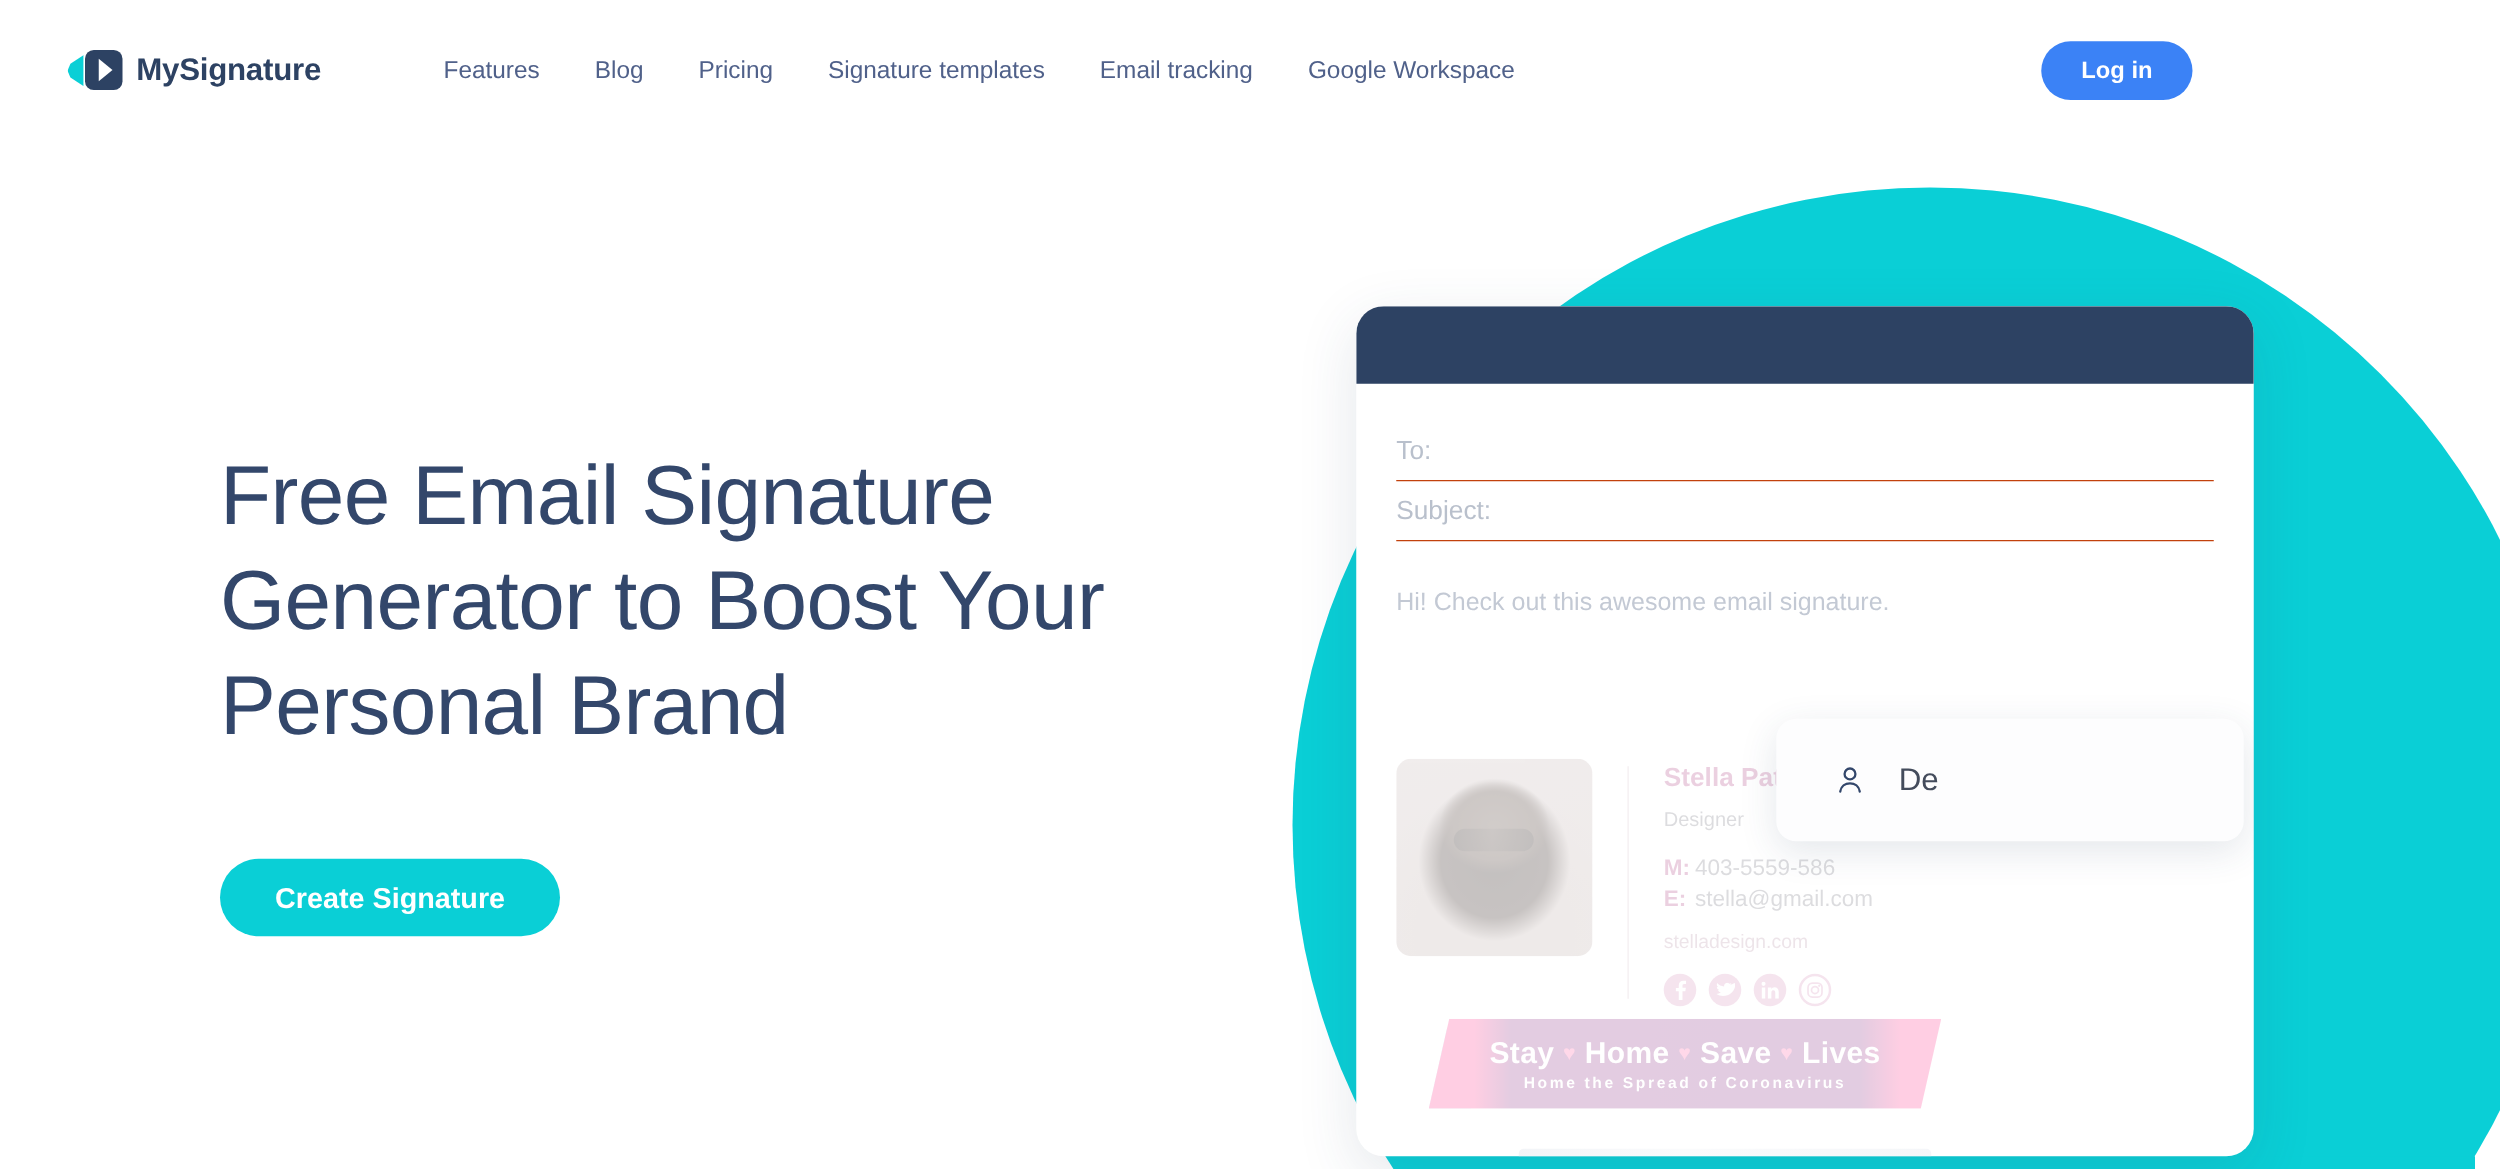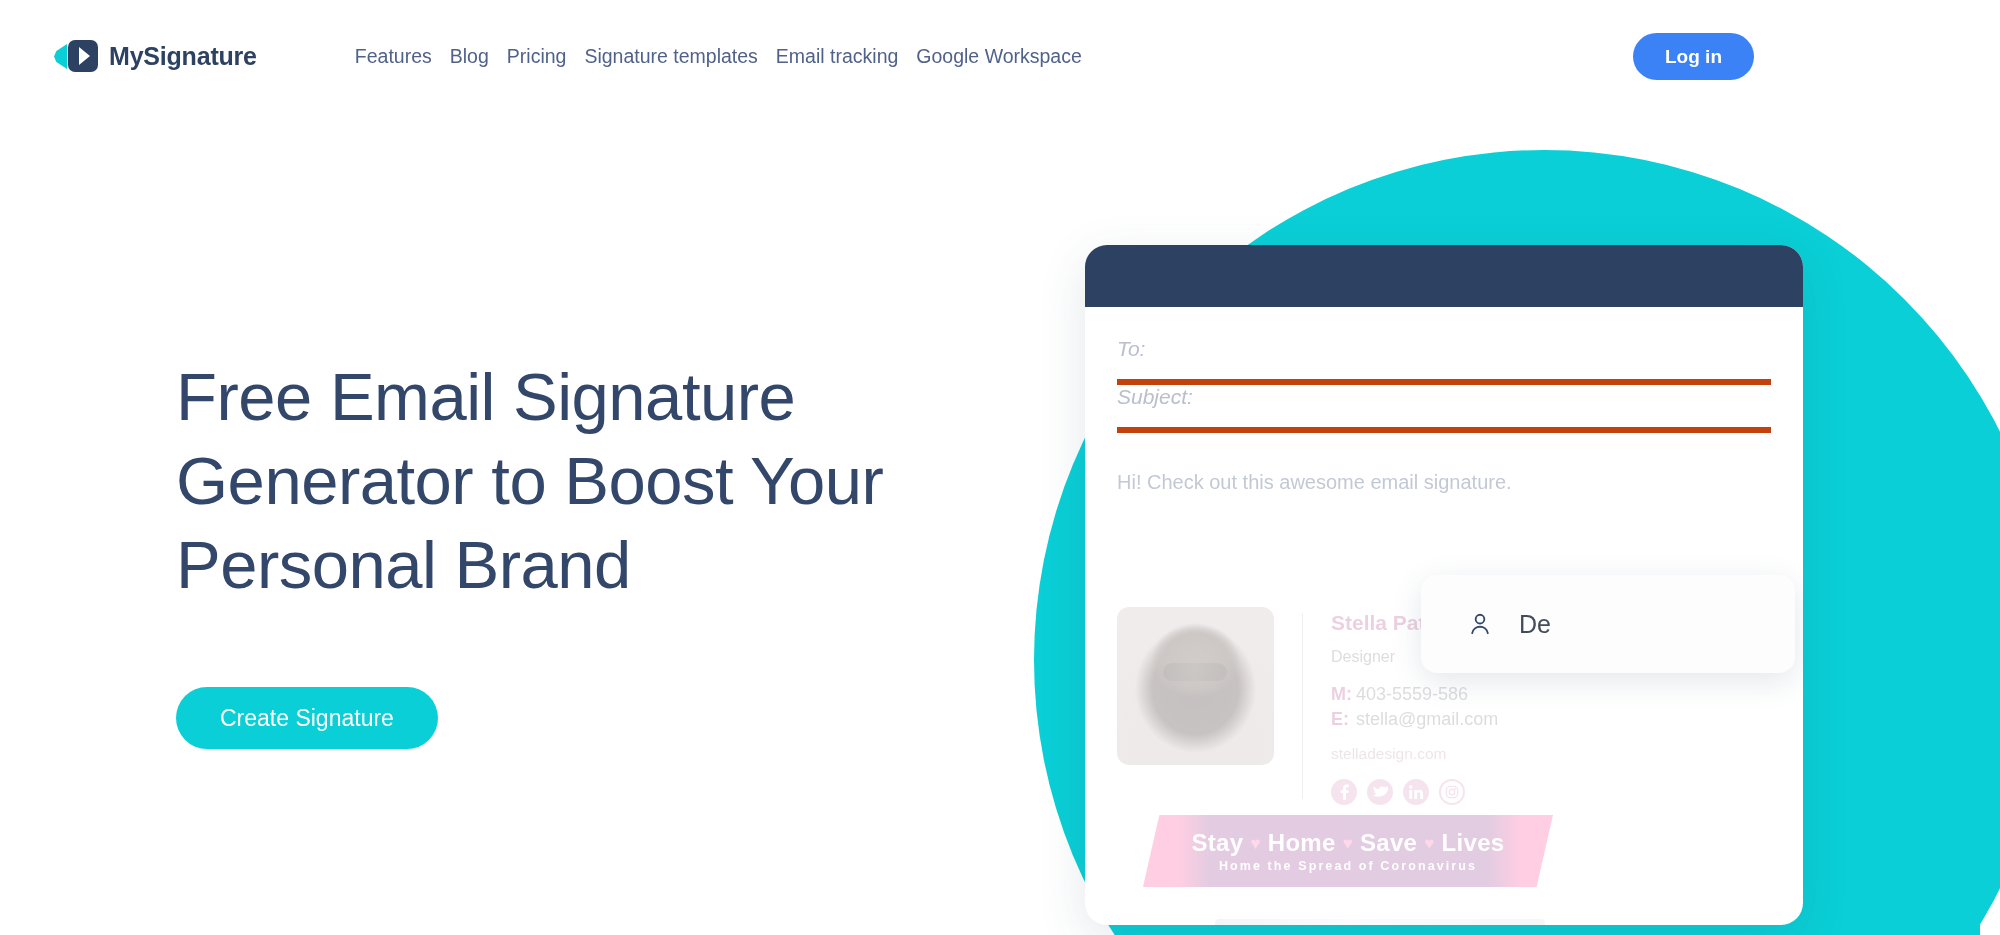--- a/index.html
+++ b/index.html
@@ -65,21 +65,21 @@
     font-weight: bold;
     color: #2D4263;
     letter-spacing: -0.2px;
     white-space: nowrap;
   }
 
   .main-nav {
     display: flex;
     align-items: flex-start;
     margin-left: 98px;
-    gap: 18px;
+    gap: 44px;
   }
   .nav-link {
     font-size: 19.5px;
     color: #50618A;
     white-space: nowrap;
     cursor: pointer;
     text-decoration: none;
   }
 
   .login-button {
@@ -117,21 +117,21 @@
   .cta-button {
     margin-top: 80px;
     height: 62px;
     padding: 0 44px;
     border: none;
     border-radius: 31px;
     background: #0ACFD6;
     color: #ffffff;
     font-family: "Liberation Sans", sans-serif;
     font-size: 23px;
-    font-weight: normal;
+    font-weight: bold;
     cursor: pointer;
   }
 
   
   .hero-visual {
     position: absolute;
     left: 1000px;
     top: 0;
     width: 1000px;
     height: 935px;
@@ -171,24 +171,23 @@
     height: 62px;
     background: #2D4263;
   }
   .email-card-body {
     position: relative;
     padding: 30px 32px 0 32px;
   }
 
   .field-row {
     height: 48px;
-    border-bottom: 6px solid #c2410c;
-    display: flex;
-    align-items: flex-start;
-    font-style: italic;
+    border-bottom: 1px solid #c2410c;
+    display: flex;
+    align-items: center;
   }
   .field-label {
     font-size: 21px;
     color: #B9C0CC;
   }
   .message-line {
     margin-top: 38px;
     font-size: 20px;
     color: #C3C9D4;
   }

